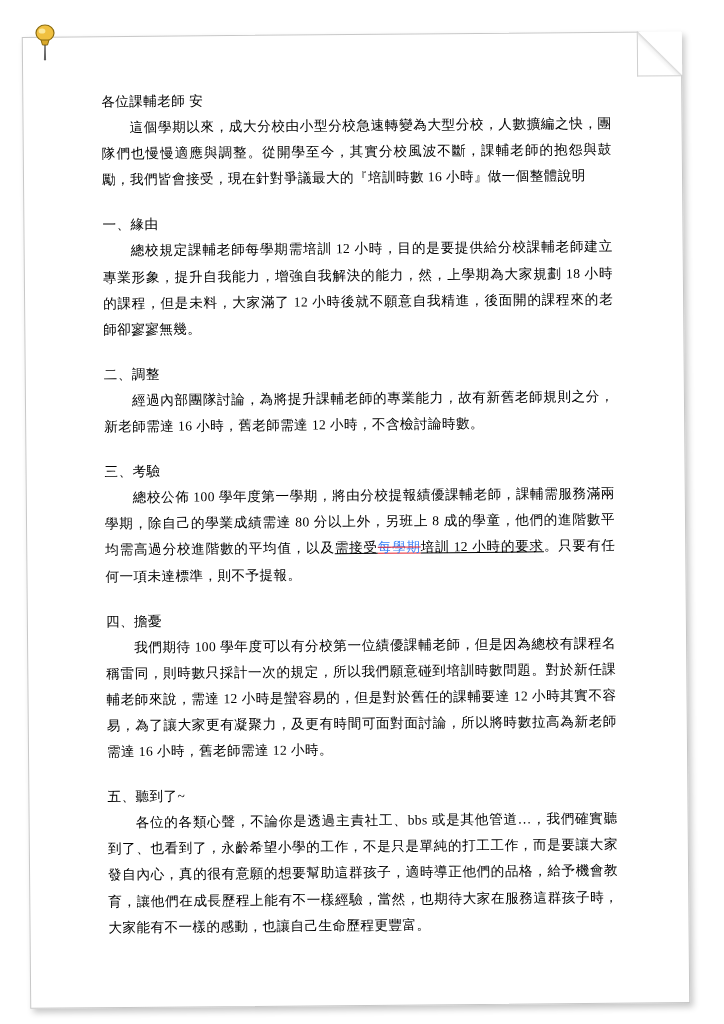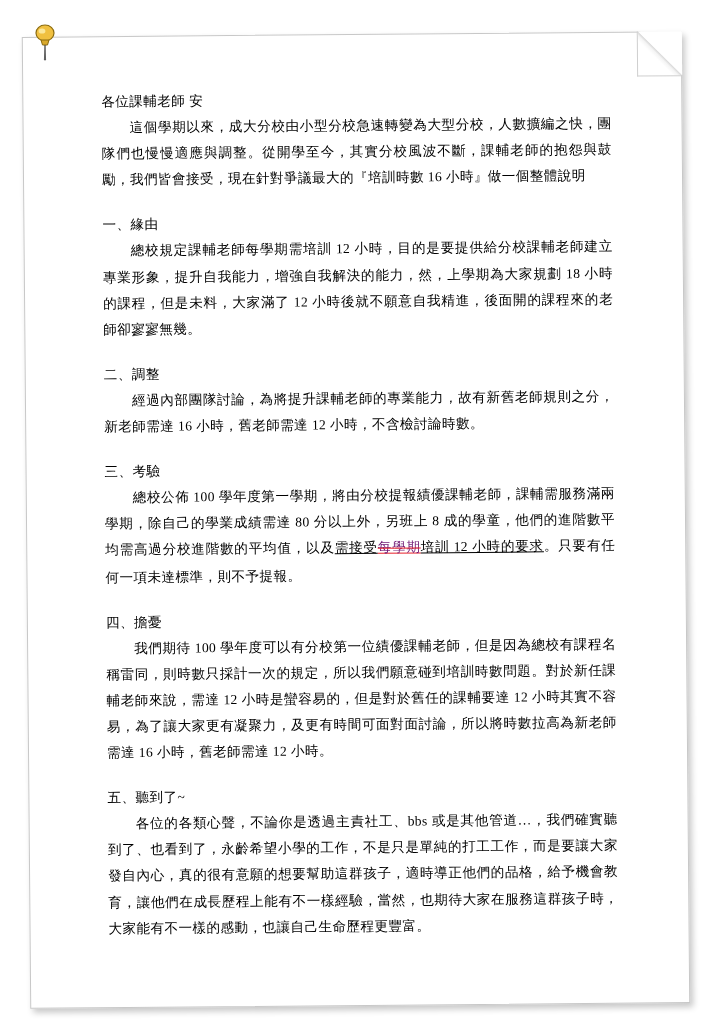--- a/index.html
+++ b/index.html
@@ -96,24 +96,23 @@
     margin: 0;
   }
   .gap {
     height: 19px;
   }
 
   .underline {
     text-decoration: underline;
   }
   .strike-red {
-    color: #701a75;
+    color: #3b82f6;
     text-decoration: line-through underline;
     text-decoration-color: #e8202a;
-    font-family: Liberation Mono, monospace;
   }
 </style>
 </head>
 <body>
 
 <div id="page-wrap">
 
   <div id="paper">
     <div id="corner-fold"></div>
 

